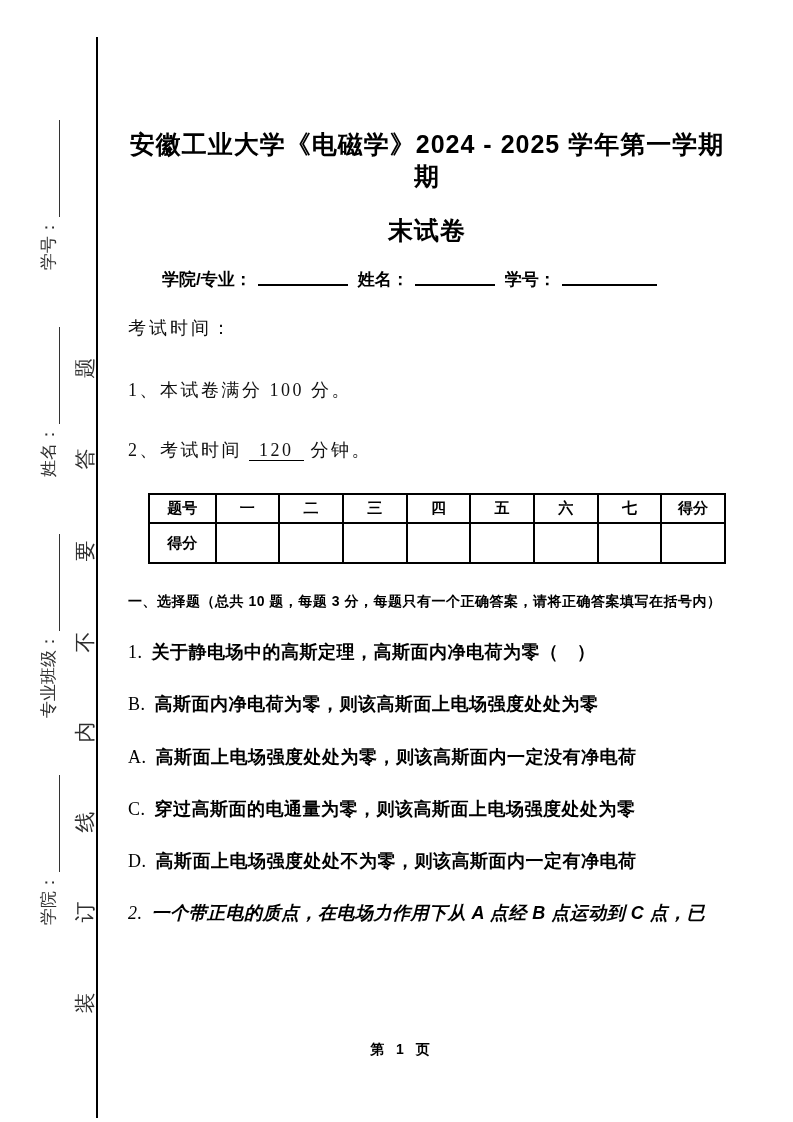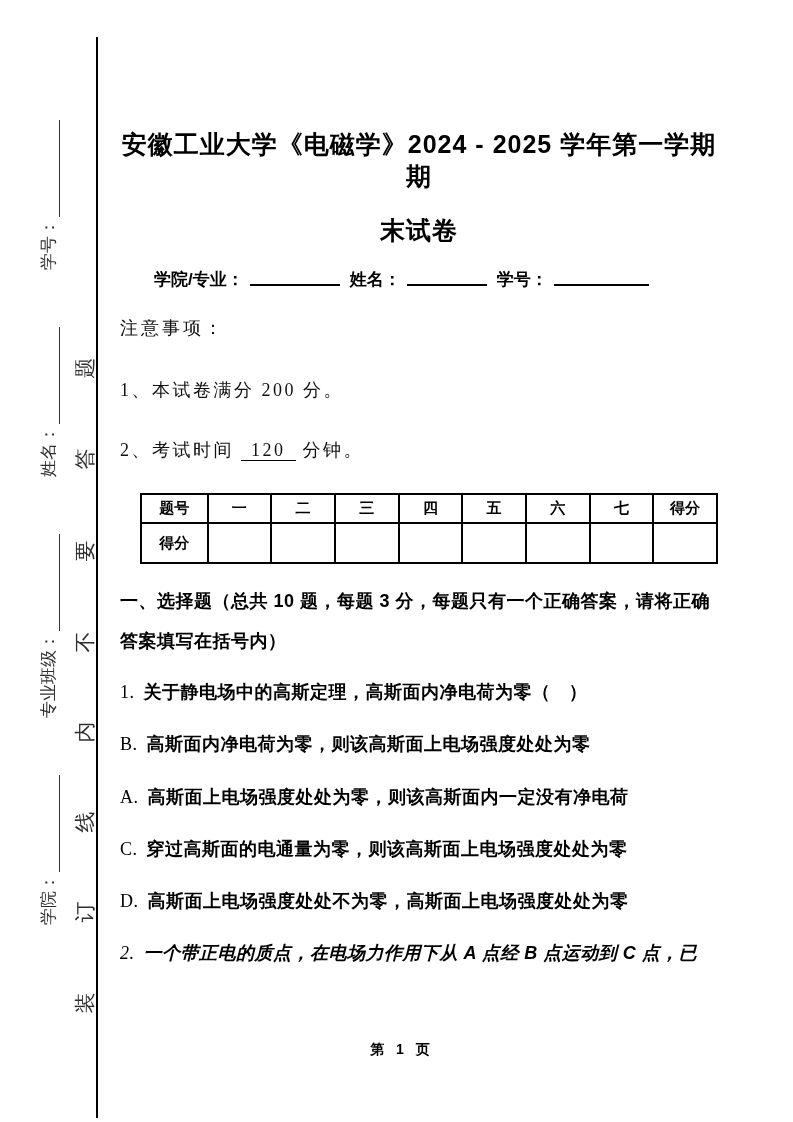--- a/index.html
+++ b/index.html
@@ -29,21 +29,21 @@
   .margin-fields{
     position:absolute;left:28px;top:925px;width:805px;height:32px;
     transform:rotate(-90deg);transform-origin:0 0;
     display:flex;justify-content:space-between;align-items:flex-end;
     font-size:17px;color:#2f2f2f;
   }
   .m-field{display:flex;align-items:flex-end;white-space:nowrap;}
   .m-blank{display:inline-block;width:97px;height:15px;border-bottom:1.5px solid #333;margin-left:2px;}
 
   
-  .content{position:absolute;left:120px;top:0;width:598px;}
+  .content{position:absolute;left:128px;top:0;width:598px;}
   .title-line{font-size:25px;line-height:32px;text-align:center;color:#000;letter-spacing:1px;}
   .title-line.l1{margin-top:128px;}
   .title-line.l2{margin-top:22px;}
 
   .student-fields{
     margin:22px 0 0 34px;display:flex;align-items:flex-end;gap:10px;
     font-size:17px;color:#000;white-space:nowrap;
   }
   .sf{display:flex;}
   .sf .u-line{display:inline-block;height:16px;border-bottom:2px solid #000;margin-left:6px;}
@@ -59,21 +59,21 @@
   table.score-table td{
     border:2px solid #000;padding:0;text-align:center;vertical-align:middle;
     font-size:15px;color:#000;
   }
   table.score-table td.c0{width:67px;}
   table.score-table td.cn{width:64px;}
   table.score-table tr.r0 td{height:27px;}
   table.score-table tr.r1 td{height:38px;}
   table.score-table tr.r2 td{height:47px;}
 
-  .sec-heading{margin-top:17px;font-size:18px;line-height:40px;color:#000;letter-spacing:0.5px;}
+  .sec-heading{margin-top:17px;font-size:14px;line-height:40px;color:#000;letter-spacing:0.5px;}
   .question,.option{font-size:18px;line-height:26px;color:#000;letter-spacing:0.5px;}
   .q1{margin-top:18px;}
   .option{margin-top:26px;}
   .option.first{margin-top:27px;}
   .q2{margin-top:26px;font-style:italic;}
   .latin-label{font-family:"Liberation Serif", serif;font-weight:normal;margin-right:9px;}
 
   .page-footer{
     position:absolute;left:112px;top:1041px;width:580px;text-align:center;
     font-size:14px;color:#000;letter-spacing:4px;
@@ -124,22 +124,22 @@
     <span class="sf">
       <span>姓名：</span>
       <span class="u-line w80"></span>
     </span>
     <span class="sf">
       <span>学号：</span>
       <span class="u-line w95"></span>
     </span>
   </div>
 
-  <div class="notice-heading song">注意事项：</div>
-  <div class="notice-item i1 song">1、本试卷满分 200 分。</div>
+  <div class="notice-heading song">考试时间：</div>
+  <div class="notice-item i1 song">1、本试卷满分 100 分。</div>
   <div class="notice-item i2 song">
     <span>2、考试时间</span>
     <span class="score-underline">120</span>
     <span>分钟。</span>
   </div>
 
   <table class="score-table">
     <tbody>
         <tr class="r0">
       <td class="c0 heiti">题号</td>
@@ -175,21 +175,21 @@
   <div class="option">
     <span class="latin-label">B.</span><span class="heiti">高斯面内净电荷为零，则该高斯面上电场强度处处为零</span>
   </div>
   <div class="option first">
     <span class="latin-label">A.</span><span class="heiti">高斯面上电场强度处处为零，则该高斯面内一定没有净电荷</span>
   </div>
   <div class="option">
     <span class="latin-label">C.</span><span class="heiti">穿过高斯面的电通量为零，则该高斯面上电场强度处处为零</span>
   </div>
   <div class="option">
-    <span class="latin-label">D.</span><span class="heiti">高斯面上电场强度处处不为零，高斯面上电场强度处处为零</span>
+    <span class="latin-label">D.</span><span class="heiti">高斯面上电场强度处处不为零，则该高斯面内一定有净电荷</span>
   </div>
 
   <div class="question q2">
     <span class="latin-label">2.</span><span class="heiti">一个带正电的质点，在电场力作用下从 A 点经 B 点运动到 C 点，已</span>
   </div>
 </div>
 
 <div class="page-footer heiti">第 1 页</div>
 
 </body></html>

